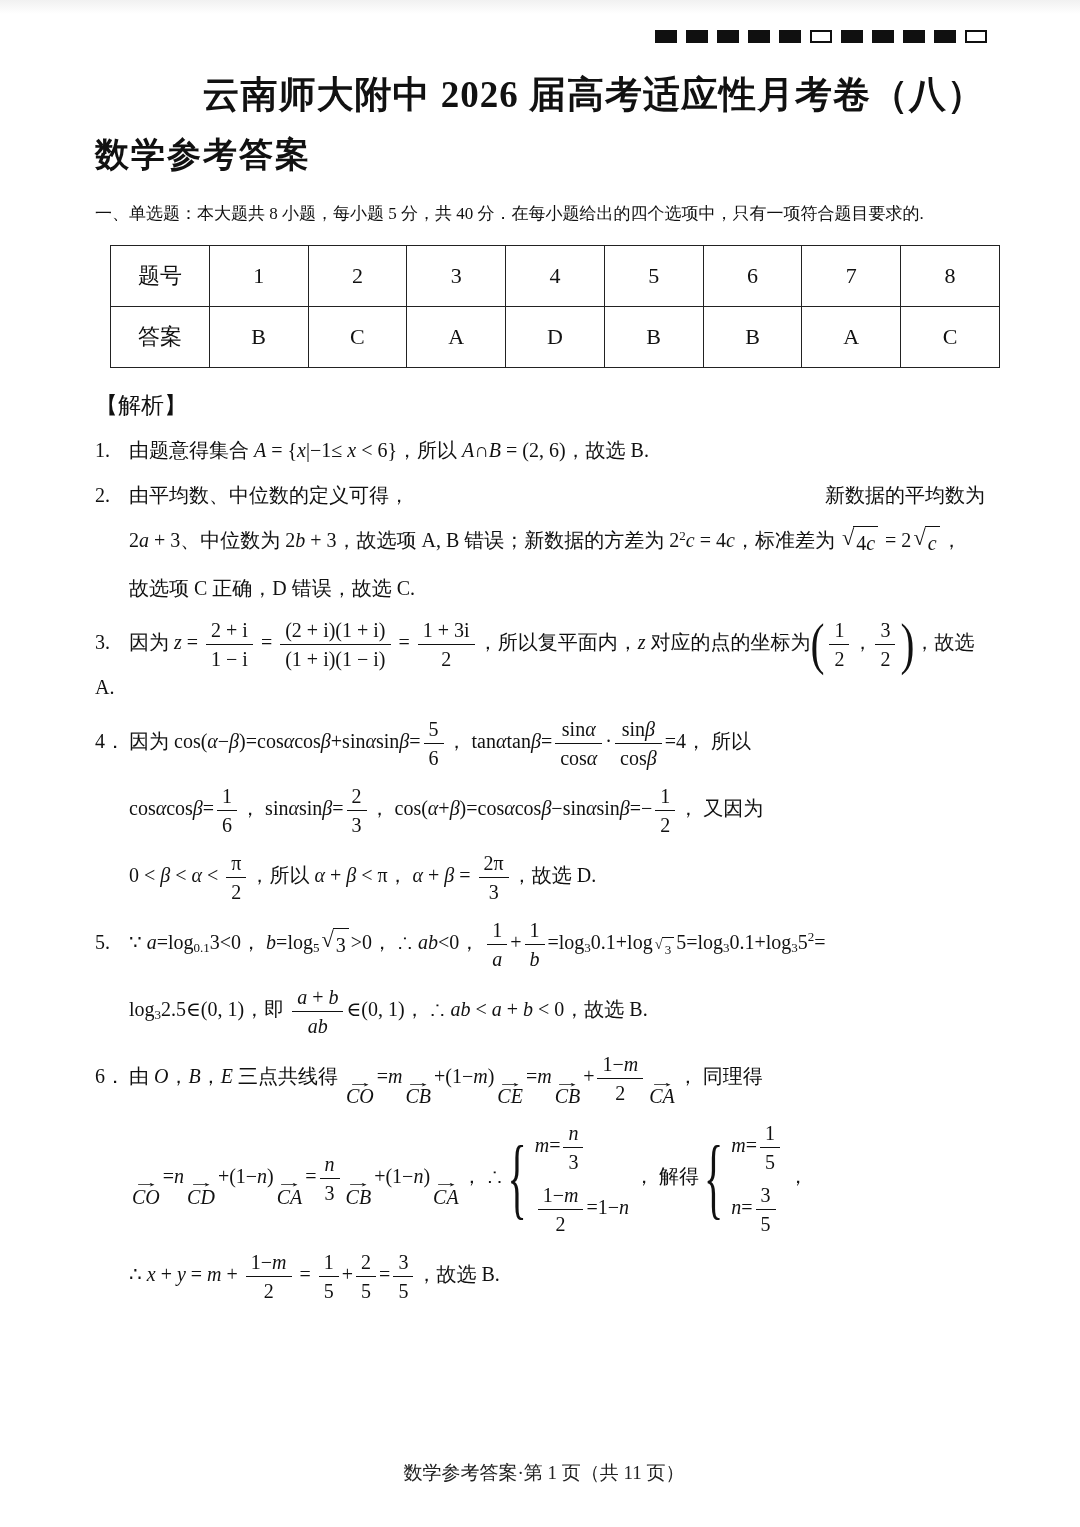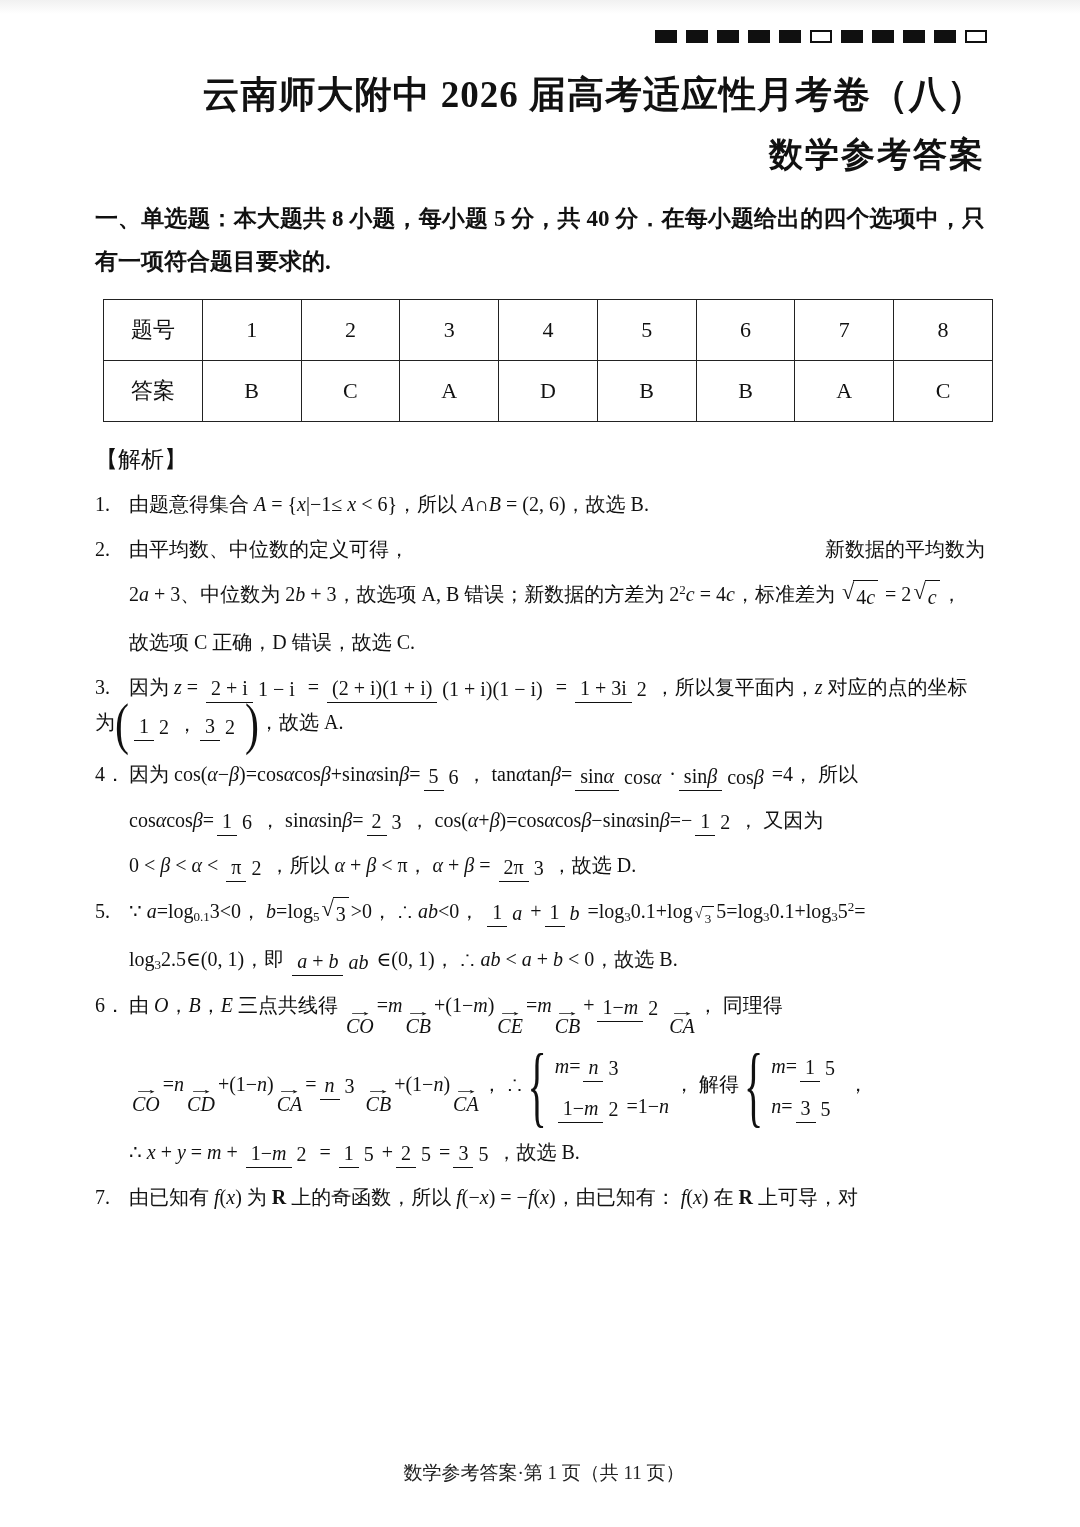--- a/index.html
+++ b/index.html
@@ -4,36 +4,36 @@
 <style>
   *{box-sizing:border-box}
   html,body{margin:0;padding:0}
   body{background:#e9e9e9;font-family:"Liberation Serif","DejaVu Serif",serif;color:#111}
   .page{width:1080px;min-height:1527px;margin:0 auto;background:linear-gradient(180deg,#f1f1f1 0,#ffffff 14px);position:relative;padding:24px 95px 70px}
   .marks-row{position:absolute;top:30px;right:93px;display:flex;gap:9px}
   .mark{display:inline-block;width:22px;height:13px}
   .mark-filled{background:#101010}
   .mark-outline{background:#fff;border:2px solid #101010}
   .title{margin:46px 0 4px;text-align:right;font-size:37px;font-weight:bold;letter-spacing:1px}
-  .subtitle{margin:12px 0 20px;text-align:right;font-size:34px;font-weight:bold;letter-spacing:2px}
-  .section-heading{margin:14px 0 10px;font-size:23px;font-weight:bold;line-height:1.85;text-align:justify}
-  .answer-table{width:100%;border-collapse:collapse;table-layout:fixed;margin:16px 8px 22px;text-align:center;font-size:22px}
+  .subtitle{margin:12px 0 20px;text-align:left;font-size:34px;font-weight:bold;letter-spacing:2px}
+  .section-heading{margin:14px 0 10px;font-size:17px;font-weight:normal;line-height:1.85;text-align:justify}
+  .answer-table{width:100%;border-collapse:collapse;table-layout:fixed;margin:16px 15px 22px;text-align:center;font-size:22px}
   .answer-table td{border:1.5px solid #222;height:61px;padding:0}
   .analysis-label{font-size:23px;font-weight:normal;margin:8px 0 2px}
   .solutions{font-size:20px}
   .sol-line{margin:13px 0;line-height:1.6}
   .sol-line.cont{margin-left:34px}
   .sol-num{display:inline-block;min-width:34px}
   .flexline{display:flex;align-items:baseline}
   .gapflex{flex:1}
   .mi{font-style:italic}
   .mb{font-weight:bold}
   .msup{font-size:0.65em;vertical-align:0.55em}
   .msub{font-size:0.65em;vertical-align:-0.25em}
-  .frac{display:inline-flex;flex-direction:row;align-items:stretch;vertical-align:middle;text-align:center;margin:0 3px;line-height:1.2}
+  .frac{display:inline-flex;flex-direction:column;align-items:stretch;vertical-align:middle;text-align:center;margin:0 3px;line-height:1.2}
   .fnum{display:block;padding:1px 5px 2px;border-bottom:1.6px solid #111}
   .fden{display:block;padding:2px 5px 0}
   .sqrt{display:inline-flex;align-items:flex-start;margin:0 2px;vertical-align:middle}
   .rsign{font-size:1.12em;line-height:1.05;margin-right:-1px}
   .rbody{border-top:1.6px solid #111;line-height:1.2;padding:4px 3px}
   .vec{display:inline-flex;flex-direction:column;align-items:center;vertical-align:-0.18em;margin:0 3px;line-height:1}
   .varrow{font-size:0.72em;line-height:0.55;height:0.55em;transform:scaleX(1.9)}
   .vbody{font-style:italic;line-height:1.05}
   .cases{display:inline-flex;align-items:center;vertical-align:middle;margin:0 5px}
   .cbrace{font-size:2em;transform:scaleY(2.3);transform-origin:center;margin-right:8px}
@@ -251,20 +251,17 @@
             <span class="fnum">1</span>
             <span class="fden">5</span>
           </span>+<span class="frac">
             <span class="fnum">2</span>
             <span class="fden">5</span>
           </span>=<span class="frac">
             <span class="fnum">3</span>
             <span class="fden">5</span>
           </span>，故选 B.</div>
       </div>
-      <div class="sol">
-        <div class="sol-line"><span class="sol-num">7.</span>由已知有 <span class="mi">f</span>(<span class="mi">x</span>) 为 <span class="mb">R</span> 上的奇函数，所以 <span class="mi">f</span>(−<span class="mi">x</span>) = −<span class="mi">f</span>(<span class="mi">x</span>)，由已知有： <span class="mi">f</span>(<span class="mi">x</span>) 在 <span class="mb">R</span> 上可导，对</div>
-      </div>
     </div>
 
   <p class="footer">数学参考答案·第 1 页（共 11 页）</p>
 
 </div>
 
 </body></html>

